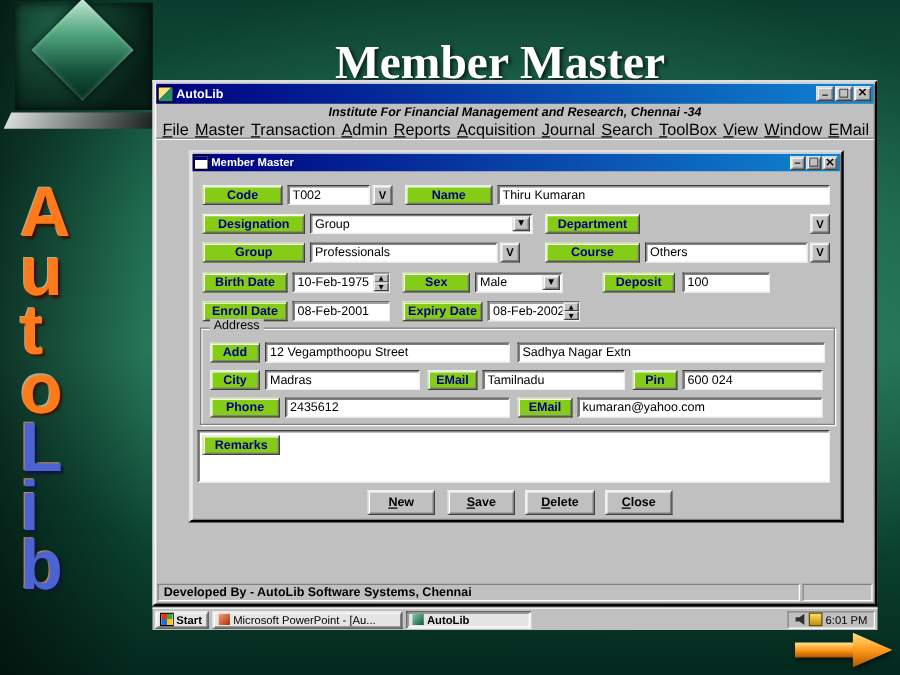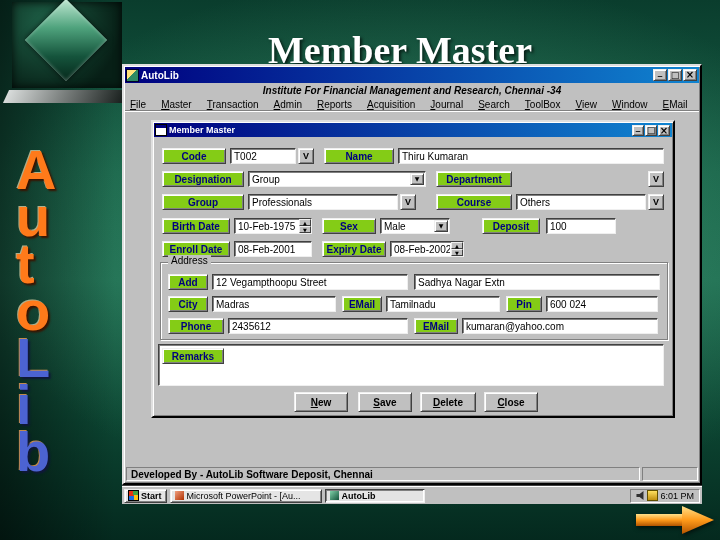--- a/index.html
+++ b/index.html
@@ -59,22 +59,22 @@
 
   .app-icon { width:11px; height:11px; flex:0 0 11px;
     background:linear-gradient(135deg,#ffe27a 0 45%, #2e8a63 45%); box-shadow:0 0 0 1px #00002a; }
   .form-icon { width:10px; height:10px; flex:0 0 10px; background:#fff;
     box-shadow:inset 0 3px 0 #000080, 0 0 0 1px #000; }
 
   .orgline { position:absolute; top:18px; left:1px; right:1px; height:13px;
     text-align:center; font-weight:bold; font-size:10px; line-height:13px; color:#000;font-style:italic; }
 
   .menubar { position:absolute; top:31px; left:1px; right:1px; height:14px;
-    display:flex; gap:15px; padding:0 5px; align-items:flex-end;
-    border-bottom:1px solid #808080; box-shadow:0 1px 0 #fff; font-size:10px; }
+    display:flex; gap:5px; padding:0 5px; align-items:center;
+    border-bottom:1px solid #808080; box-shadow:0 1px 0 #fff; font-size:13px; }
   .menu-item { display:inline-block; cursor:pointer; }
   .menu-item::first-letter { text-decoration:underline; }
 
   .client { position:absolute; top:46px; left:1px; right:1px; bottom:19px; }
 
   
   .form-win { position:absolute; left:26px; top:8px; width:524px; height:298px;
     background:#c0c0c0; border:2px solid; border-color:#dfdfdf #000 #000 #dfdfdf;
     box-shadow:inset 1px 1px 0 #fff, inset -1px -1px 0 #808080; }
   .form-tb { height:14px; font-size:9px; }
@@ -312,21 +312,21 @@
             </button>
           <button class="pbtn" style="left:330px;top:254px;width:54px">
               <span>Close</span>
             </button>
 
         </div>
       </div>
     </div>
 
     <div class="statusbar">
-      <div class="status-panel">Developed By - AutoLib Software Deposit, Chennai</div>
+      <div class="status-panel">Developed By - AutoLib Software Systems, Chennai</div>
       <div class="status-panel small"></div>
     </div>
 
   </div>
 
   <div class="taskbar">
     <button class="task-btn start">
       <span class="start-flag"></span>
       <span>Start</span>
     </button>

